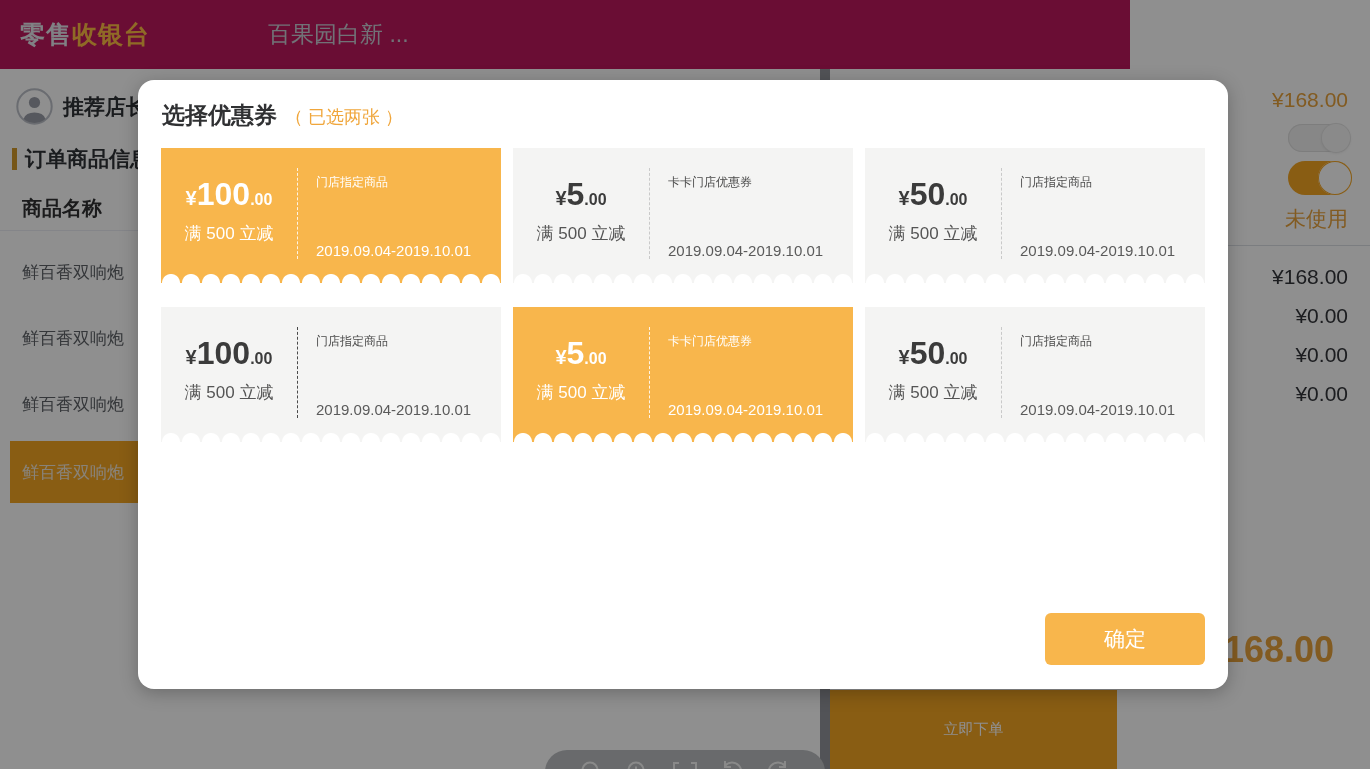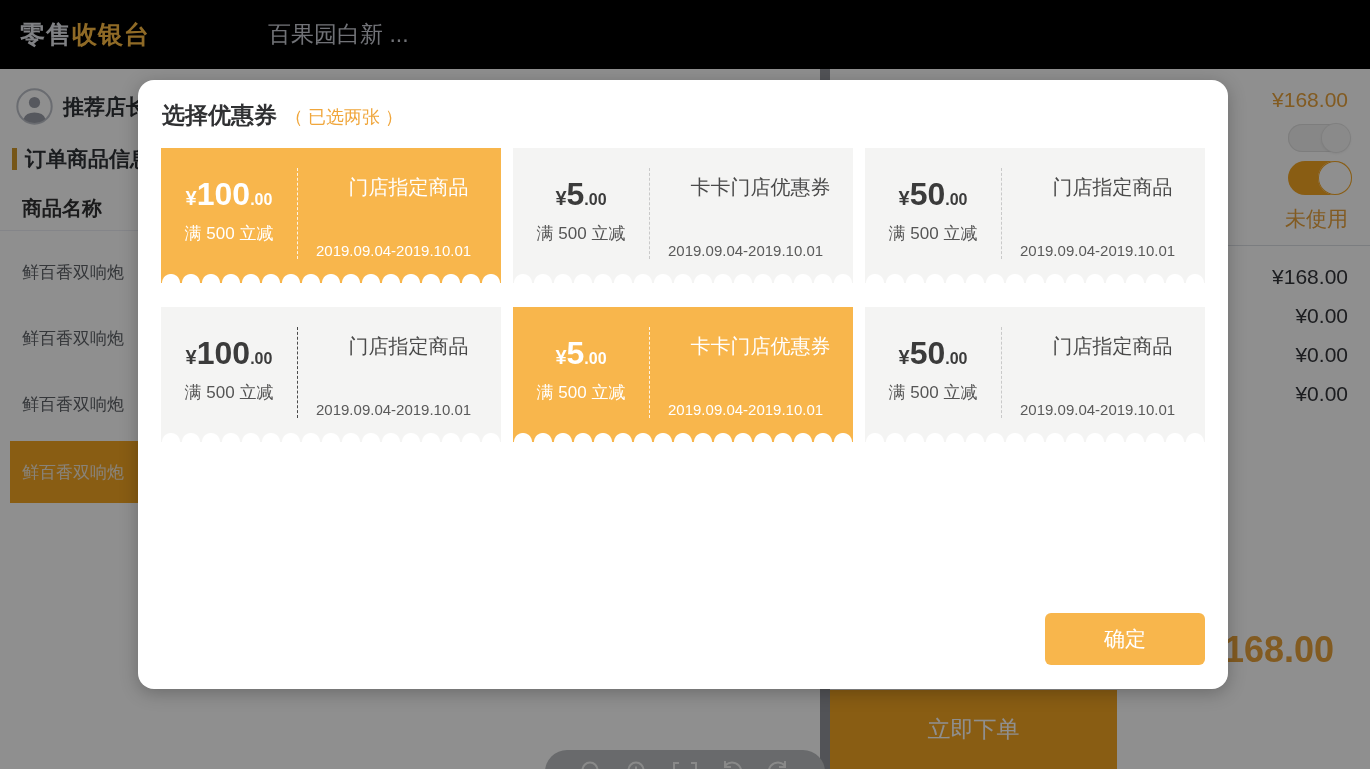--- a/index.html
+++ b/index.html
@@ -5,22 +5,22 @@
   * { margin:0; padding:0; box-sizing:border-box; }
   html,body { width:1370px; height:769px; overflow:hidden; }
   body {
     position:relative;
     font-family:"Liberation Sans","DejaVu Sans",sans-serif;
     background:#ffffff;
   }
 
   
   .topbar {
-    position:absolute; left:0; top:0; width:1370px; height:69px;
-    background:#000000; display:flex; align-items:center; z-index:1;
+    position:absolute; left:0; top:0; width:1130px; height:69px;
+    background:#be185d; display:flex; align-items:center; z-index:1;
   }
   .brand { margin-left:20px; font-size:25px; font-weight:bold; letter-spacing:1px; }
   .brand .b-left { color:#E4E6EC; }
   .brand .b-right { color:#FFBE45; }
   .store-name { margin-left:118px; font-size:23px; color:#C9CCD4; }
   .topbar-right { margin-left:auto; display:flex; align-items:center; }
   .username { font-size:21px; color:#CDD0D6; }
   .logout { font-size:21px; color:#FFBE45; margin-left:58px; margin-right:38px; cursor:pointer; }
 
   
@@ -49,21 +49,21 @@
   .toggle-off .knob { right:0px; top:0px; width:28px; height:28px; background:#F7F7F7; box-shadow:0 0 0 1px #E3E3E3, 0 1px 3px rgba(0,0,0,.12); }
   .toggle-on { right:18px; top:92px; width:64px; height:34px; background:#F5A623; }
   .toggle-on .knob { right:0px; top:0px; width:34px; height:34px; box-shadow:inset 0 0 0 1px #F5A623; }
   .unused-label { position:absolute; right:22px; top:136px; font-size:21px; color:#E8A23C; }
   .rp-divider { position:absolute; left:0; top:176px; width:540px; height:0; border-top:1px solid #DCDFE4; }
   .price-list { position:absolute; right:22px; top:188px; width:200px; }
   .prrow { height:39px; display:flex; align-items:center; justify-content:flex-end; font-size:21px; color:#33353A; }
   .total-amount { position:absolute; right:36px; top:560px; font-size:36px; font-weight:bold; color:#E8A23C; }
   .btn-row { position:absolute; left:0; top:621px; width:540px; height:79px; display:flex; }
   .btn-cancel { width:253px; height:79px; background:#9B9EA8; color:#fff; font-size:23px; display:flex; align-items:center; justify-content:center; cursor:pointer; }
-  .btn-submit { width:287px; height:79px; background:#F5A623; color:#fff; font-size:23px; display:flex; align-items:center; justify-content:center; cursor:pointer; }
+  .btn-submit { width:287px; height:79px; background:#F5A623; color:#fff; font-size:15px; display:flex; align-items:center; justify-content:center; cursor:pointer; }
 
   
   .viewer-pill {
     position:absolute; left:545px; top:750px; width:280px; height:44px;
     background:#BBBEC1; border-radius:22px; z-index:2;
     display:flex; align-items:center; justify-content:space-around; padding:0 24px;
   }
   .viewer-pill svg { display:block; }
 
   
@@ -91,21 +91,21 @@
     background-size:20px 10px; background-repeat:repeat-x;
   }
   .c-left { width:136px; display:flex; flex-direction:column; align-items:center; justify-content:center; padding-bottom:8px; }
   .c-price { color:#3B3B3B; white-space:nowrap; }
   .c-cur { font-size:20px; font-weight:bold; }
   .c-amt { font-size:32px; font-weight:bold; line-height:1; }
   .c-cents { font-size:16px; font-weight:bold; }
   .c-cond { font-size:17px; color:#555; margin-top:12px; white-space:nowrap; }
   .c-div { border-left:1px dashed #C9C9C9; margin:20px 0 24px; }
   .c-right { flex:1; padding:26px 0 24px 18px; display:flex; flex-direction:column; justify-content:space-between; }
-  .c-title { font-size:20px; color:#4A4A4A; white-space:nowrap;text-align:center; }
+  .c-title { font-size:12px; color:#4A4A4A; white-space:nowrap; }
   .c-date { font-size:15px; color:#5A5A5A; white-space:nowrap; }
   .coupon.selected .c-price, .coupon.selected .c-cond,
   .coupon.selected .c-title, .coupon.selected .c-date { color:#fff; }
   .coupon.selected .c-div { border-color:rgba(255,255,255,0.85); }
   .coupon-grid .coupon:nth-child(4) .c-div { border-color:#4A4A4A; }
 
   .confirm-btn {
     position:absolute; right:23px; top:533px; width:160px; height:52px;
     background:#F8B64C; border:none; border-radius:6px;
     color:#fff; font-size:21px; cursor:pointer;

